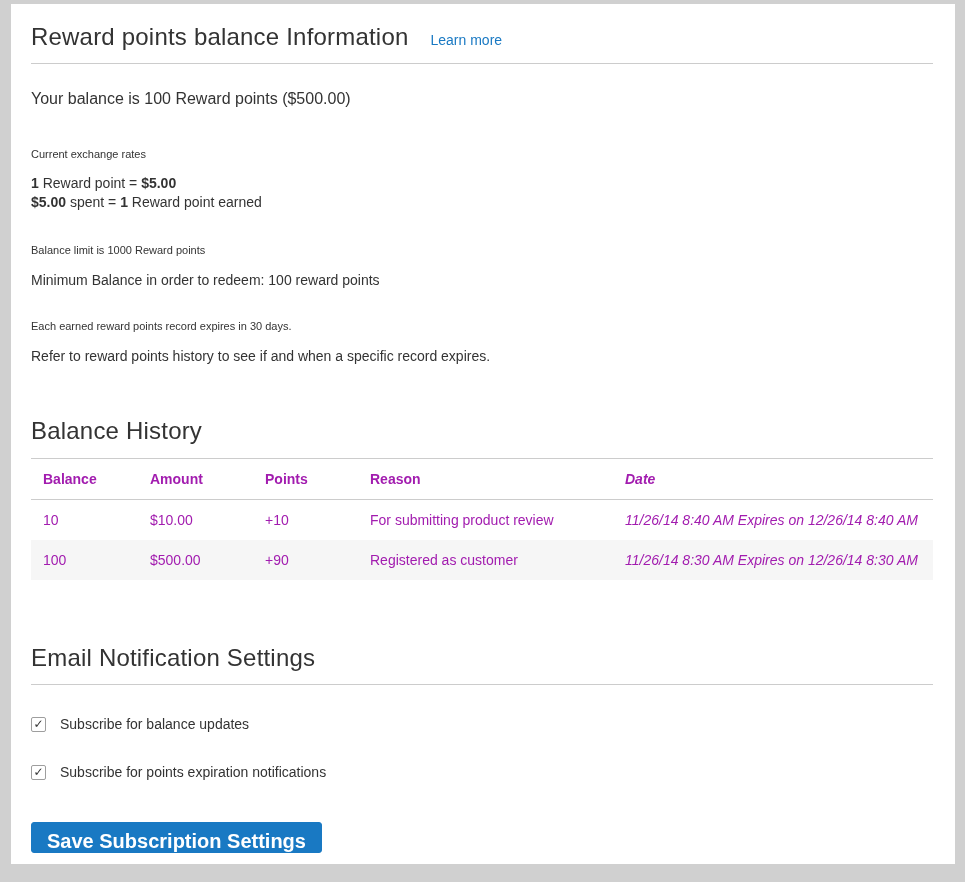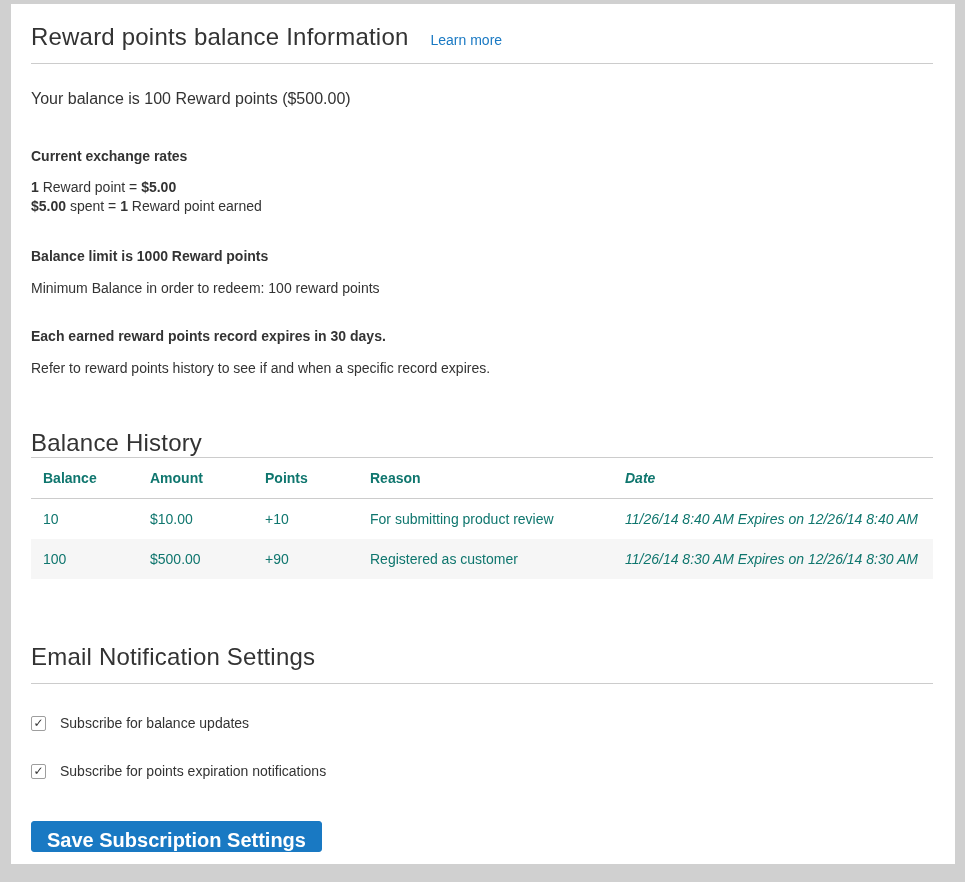--- a/index.html
+++ b/index.html
@@ -40,41 +40,42 @@
     border: none;
     border-top: 1px solid #cccccc;
     margin: 12px 0 0 0;
   }
   
   .balance-summary {
     margin-top: 26px;
     font-size: 16px;
   }
   .block-heading {
-    font-size: 14px;
-    font-weight: 700;
+    font-size: 11px;
+    font-weight: 400;
     margin-top: 40px;
   }
   .rate-lines {
     margin-top: 14px;
     font-size: 14px;
     line-height: 19px;
   }
   .plain-line {
     font-size: 14px;
     margin-top: 16px;
   }
   .bold { font-weight: 700; }
   
   .history-heading { margin-top: 53px; }
   table.history {
     width: 100%;
     border-collapse: collapse;
-    font-size: 14px;
-    color: #0f766e;
+    margin-top: 13px;
+    font-size: 14px;
+    color: #a21caf;
   }
   table.history th {
     text-align: left;
     font-weight: 700;
     padding: 12px 8px 12px 12px;
     border-top: 1px solid #cccccc;
     border-bottom: 1px solid #cccccc;
   }
   table.history td {
     padding: 12px 8px 12px 12px;

